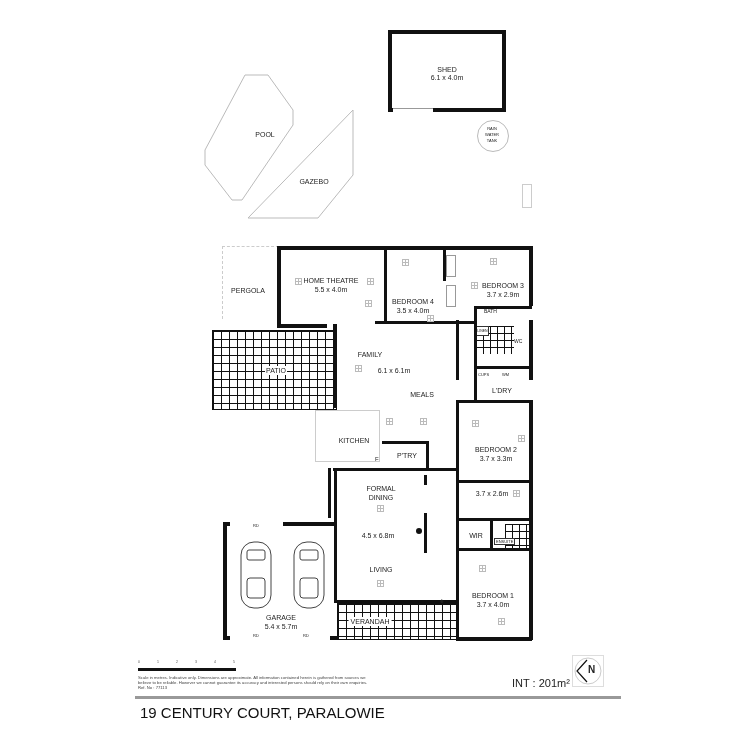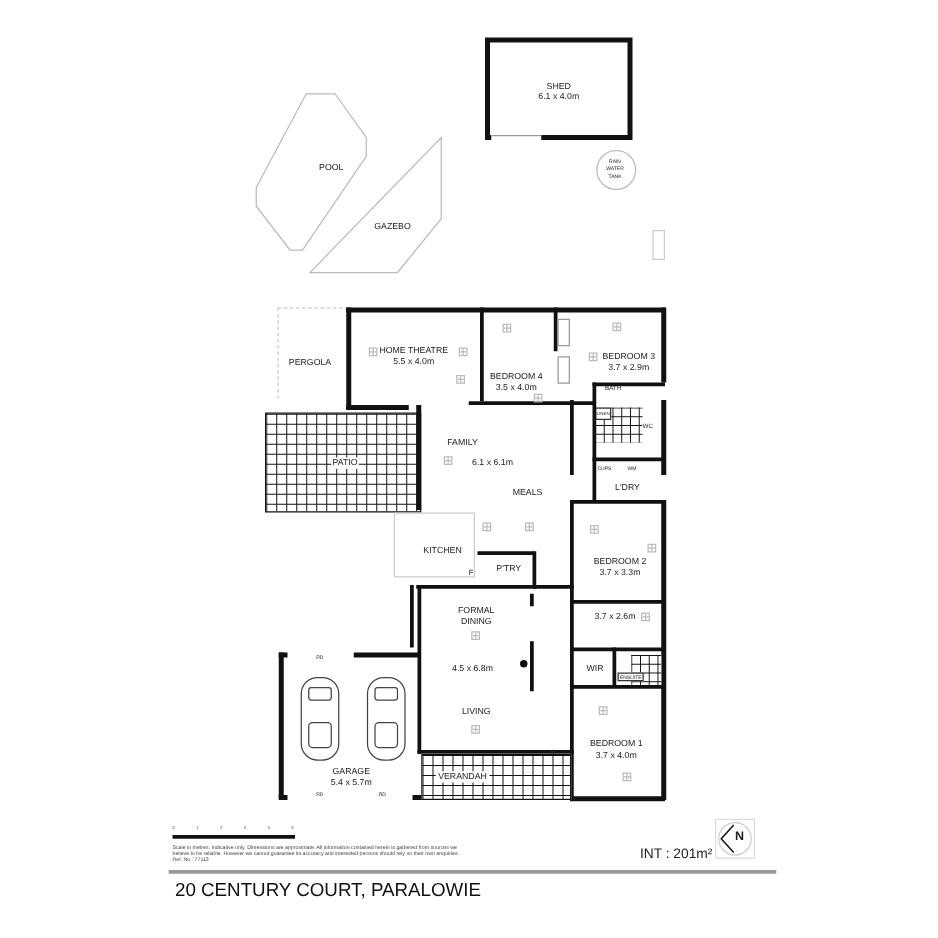--- a/index.html
+++ b/index.html
@@ -186,13 +186,13 @@
 </div>
 <div class="int">INT : 201m²</div>
 <div class="compass">
   <svg width="30" height="30">
     <circle cx="15" cy="15" r="13" fill="none" stroke="#ccc" stroke-width="1"></circle>
     <polyline points="14,4 4,15 14,26" fill="none" stroke="#111" stroke-width="1.2"></polyline>
   </svg>
   <span style="position:absolute;left:15px;top:8px;font-size:10px;font-weight:bold;">N</span>
 </div>
 <div class="rule"></div>
-<div class="title">20 CENTURY COURT, PARALOWIE</div>
+<div class="title">19 CENTURY COURT, PARALOWIE</div>
 
 </body></html>

